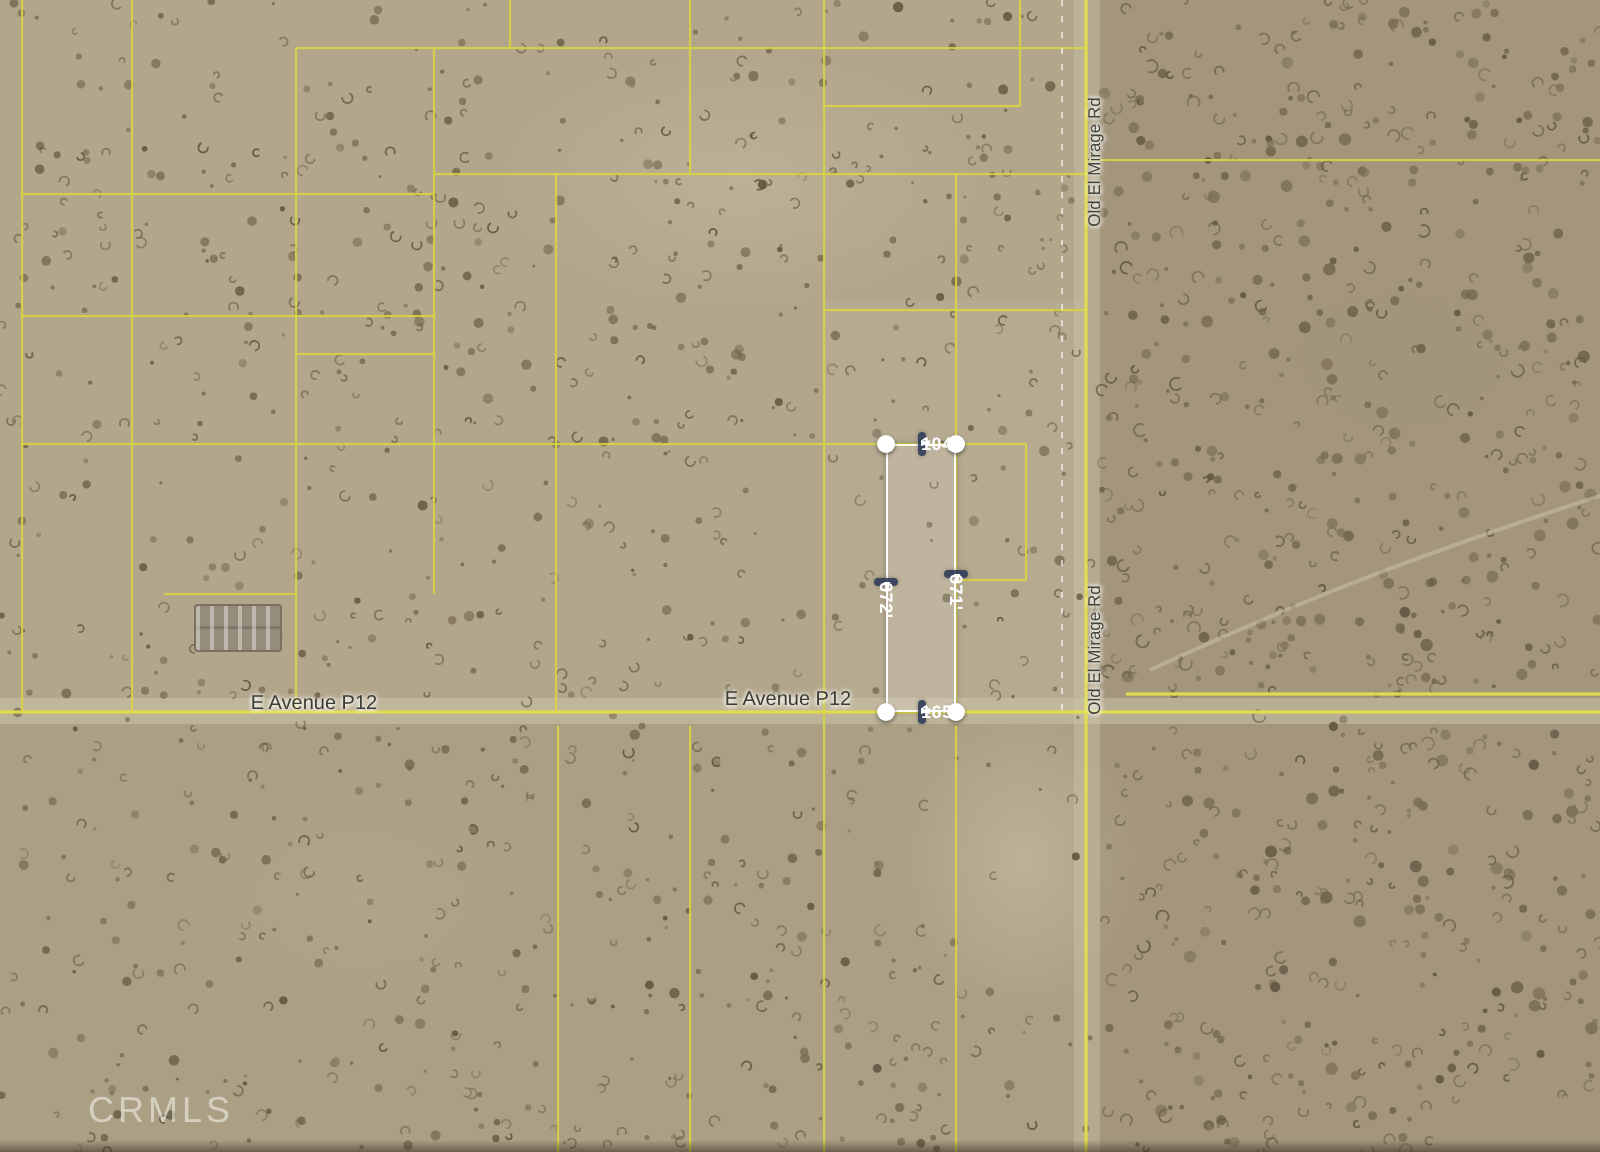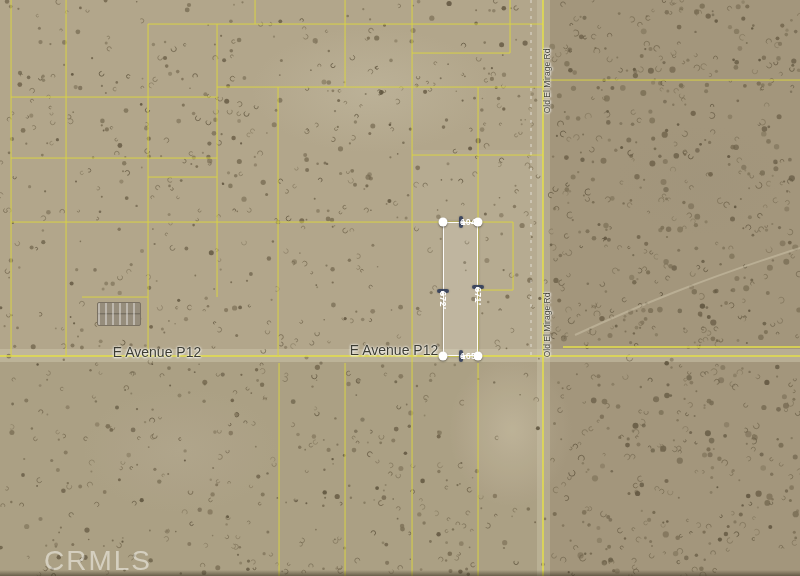--- a/index.html
+++ b/index.html
@@ -26,21 +26,21 @@
   .building{
     left:97px;top:302px;width:44px;height:24px;
     background:
       repeating-linear-gradient(90deg, rgba(255,255,255,.38) 0 2px, rgba(0,0,0,0) 2px 7px),
       linear-gradient(rgba(0,0,0,0) 45%, rgba(0,0,0,.22) 48%, rgba(0,0,0,0) 55%),
       #968d7c;
     border:1px solid #7a7162;border-radius:2px;
   }
   .road-label{
     transform:translate(-50%,-50%);
-    font-size:14px;color:#3c3c32;white-space:nowrap;
+    font-size:10px;color:#3c3c32;white-space:nowrap;
     text-shadow:0 0 2px rgba(255,255,255,.95),0 0 3px rgba(255,255,255,.8),0 1px 2px rgba(255,255,255,.7);
   }
   .road-label.v{transform:translate(-50%,-50%) rotate(-90deg);font-size:8.5px;color:#45453a;}
   .parcel{
     background:rgba(255,255,255,.13);
     border:1.5px solid rgba(255,255,255,.95);
     box-shadow:0 0 3px rgba(0,0,0,.25);
   }
   .handle{
     width:9px;height:9px;border-radius:50%;background:#fff;
@@ -50,21 +50,21 @@
     transform:translate(-50%,-50%);
     display:inline-flex;align-items:center;gap:1px;
     background:rgba(43,56,87,.88);border-radius:3px;
     padding:0 2px;height:12px;line-height:12px;
     color:#fff;font-size:9px;font-weight:bold;letter-spacing:.3px;white-space:nowrap;
     box-shadow:0 0 2px rgba(0,0,0,.3);
   }
   .dim.rot{transform:translate(-50%,-50%) rotate(90deg);}
   .dim .arr{position:static;font-size:6px;line-height:12px;font-family:"DejaVu Sans", sans-serif;}
   .watermark{
-    left:44px;top:545px;font-size:28px;letter-spacing:2px;
+    left:44px;top:545px;font-size:18px;letter-spacing:2px;
     color:rgba(252,252,246,.52);font-weight:400;
   }
   .bottom-shade{left:0;bottom:0;width:800px;height:6px;
     background:linear-gradient(rgba(40,32,18,0), rgba(40,32,18,.5));}
 </style>
 </head>
 <body>
 
 <div id="map">
   <div class="terrain"></div>

